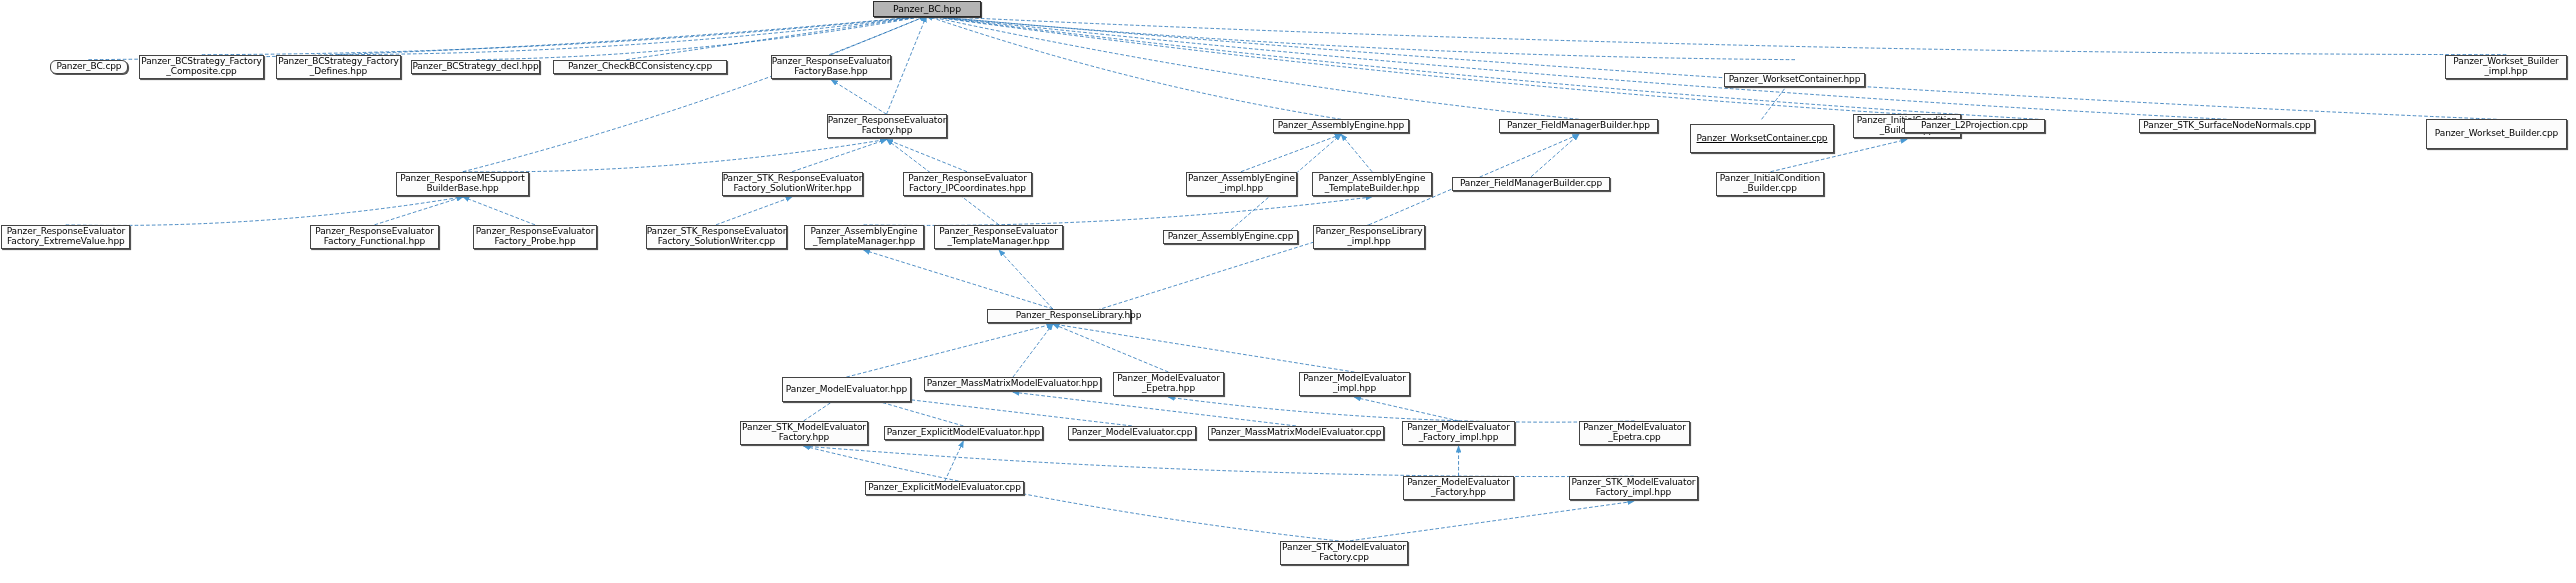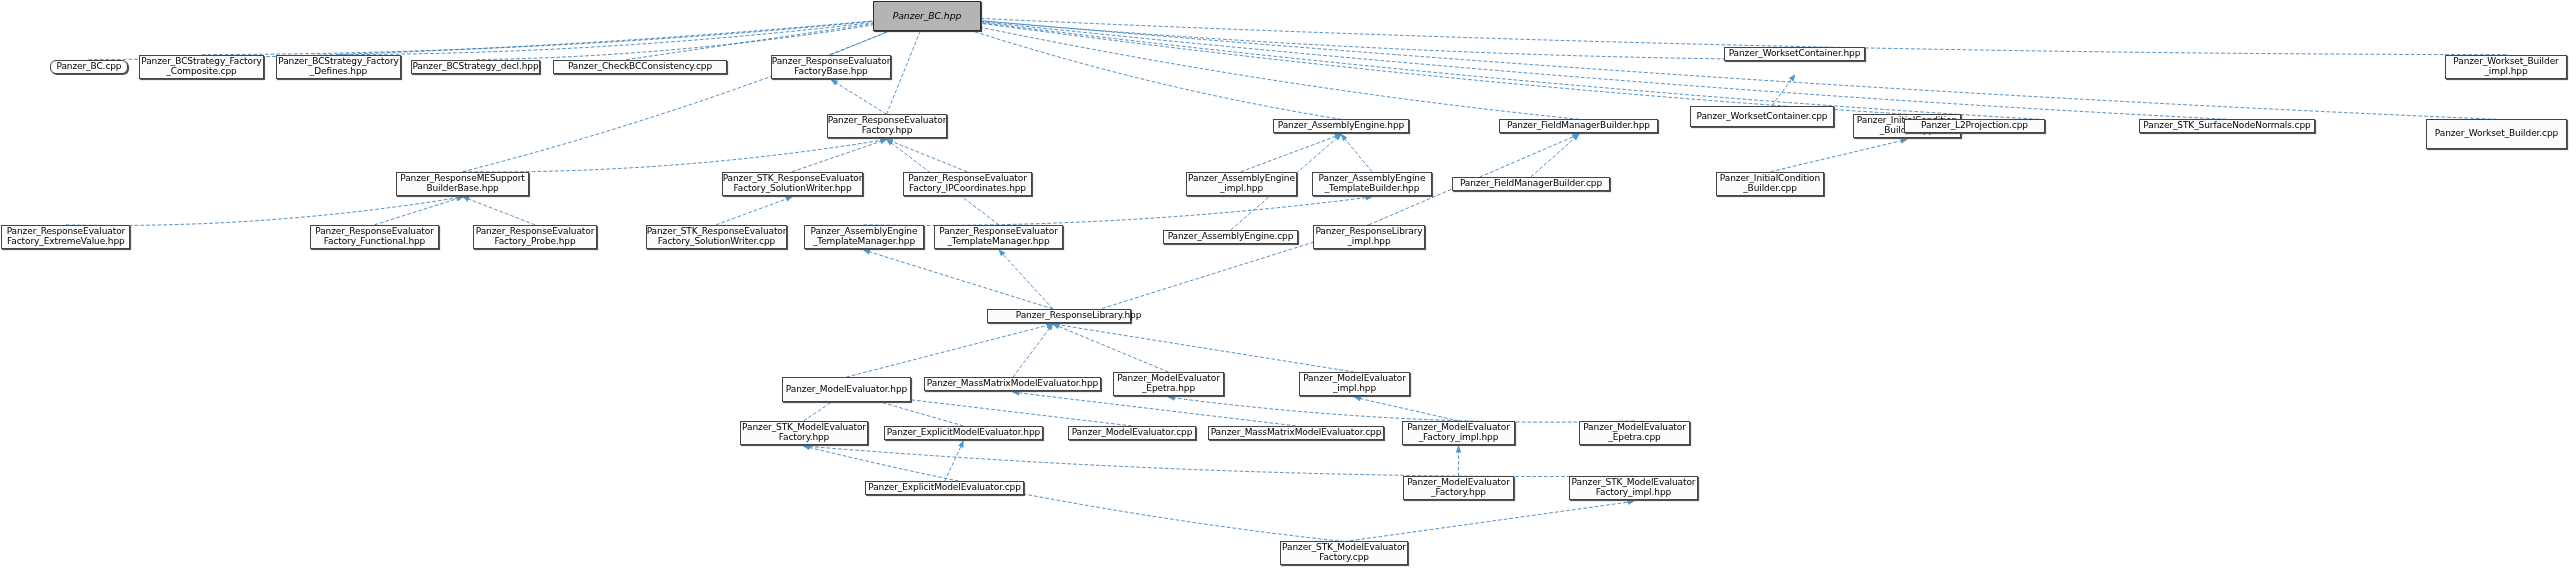--- a/index.html
+++ b/index.html
@@ -94,38 +94,38 @@
         <path d="M2031,586 Q1958.5,569.5 1886,553" fill="none" stroke="#1f6fb4" stroke-width="1.1" stroke-dasharray="5,3" marker-end="url(#arrow)"></path>
         <path d="M2276,586 Q1951.5,595.5 1627,553" fill="none" stroke="#1f6fb4" stroke-width="1.1" stroke-dasharray="5,3" marker-end="url(#arrow)"></path>
         <path d="M1315.5,670 Q1328.5,642 1341.5,614" fill="none" stroke="#1f6fb4" stroke-width="1.1" stroke-dasharray="5,3" marker-end="url(#arrow)"></path>
         <path d="M2031,663 Q2031,642 2031,621" fill="none" stroke="#1f6fb4" stroke-width="1.1" stroke-dasharray="5,3" marker-end="url(#arrow)"></path>
         <path d="M2275,663 Q1697,668 1119,621" fill="none" stroke="#1f6fb4" stroke-width="1.1" stroke-dasharray="5,3" marker-end="url(#arrow)"></path>
         <path d="M1872,754 Q1495.5,713.5 1119,621" fill="none" stroke="#1f6fb4" stroke-width="1.1" stroke-dasharray="5,3" marker-end="url(#arrow)"></path>
         <path d="M1872,754 Q2073.5,726 2275,698" fill="none" stroke="#1f6fb4" stroke-width="1.1" stroke-dasharray="5,3" marker-end="url(#arrow)"></path>
       </g>
   </svg>
   <div id="node-layer">
-      <div class="node root" style="left: 873px; top: 0.7px; width: 108px; height: 30px; font-style: italic;">Panzer_BC.hpp</div>
+      <div class="node root" style="left: 873px; top: 0.7px; width: 108px; height: 16px;">Panzer_BC.hpp</div>
       <div class="node" style="left: 50px; top: 60px; width: 78px; height: 13.6px; border-radius: 6px;">Panzer_BC.cpp</div>
       <div class="node" style="left: 139px; top: 55px; width: 125px; height: 24px;">Panzer_BCStrategy_Factory
 _Composite.cpp</div>
       <div class="node" style="left: 276px; top: 55px; width: 125px; height: 24px;">Panzer_BCStrategy_Factory
 _Defines.hpp</div>
       <div class="node" style="left: 411px; top: 60px; width: 129px; height: 13.6px;">Panzer_BCStrategy_decl.hpp</div>
       <div class="node" style="left: 553px; top: 60px; width: 174px; height: 13.6px;">Panzer_CheckBCConsistency.cpp</div>
       <div class="node" style="left: 771px; top: 55px; width: 120px; height: 24px;">Panzer_ResponseEvaluator
 FactoryBase.hpp</div>
-      <div class="node" style="left: 1724px; top: 47px; width: 141px; height: 13.6px;">Panzer_WorksetContainer.hpp</div>
+      <div class="node" style="left: 1724px; top: 73px; width: 141px; height: 13.6px;">Panzer_WorksetContainer.hpp</div>
       <div class="node" style="left: 2445px; top: 55px; width: 122px; height: 24px;">Panzer_Workset_Builder
 _impl.hpp</div>
       <div class="node" style="left: 827px; top: 114px; width: 120px; height: 24px;">Panzer_ResponseEvaluator
 Factory.hpp</div>
       <div class="node" style="left: 1273px; top: 119px; width: 136px; height: 13.6px;">Panzer_AssemblyEngine.hpp</div>
       <div class="node" style="left: 1499px; top: 119px; width: 159px; height: 13.6px;">Panzer_FieldManagerBuilder.hpp</div>
-      <div class="node" style="left: 1690px; top: 106px; width: 144px; height: 21px;">Panzer_WorksetContainer.cpp</div>
+      <div class="node" style="left: 1690px; top: 124px; width: 144px; height: 29px; text-decoration: underline;">Panzer_WorksetContainer.cpp</div>
       <div class="node" style="left: 1853px; top: 114px; width: 108px; height: 24px;">Panzer_InitialCondition
 _Builder.hpp</div>
       <div class="node" style="left: 1904px; top: 119px; width: 141px; height: 13.6px;">Panzer_L2Projection.cpp</div>
       <div class="node" style="left: 2139px; top: 119px; width: 176px; height: 13.6px;">Panzer_STK_SurfaceNodeNormals.cpp</div>
       <div class="node" style="left: 2426px; top: 119px; width: 141px; height: 30px;">Panzer_Workset_Builder.cpp</div>
       <div class="node" style="left: 396px; top: 172px; width: 133px; height: 24px;">Panzer_ResponseMESupport
 BuilderBase.hpp</div>
       <div class="node" style="left: 722px; top: 172px; width: 141px; height: 24px;">Panzer_STK_ResponseEvaluator
 Factory_SolutionWriter.hpp</div>
       <div class="node" style="left: 903px; top: 172px; width: 129px; height: 24px;">Panzer_ResponseEvaluator

